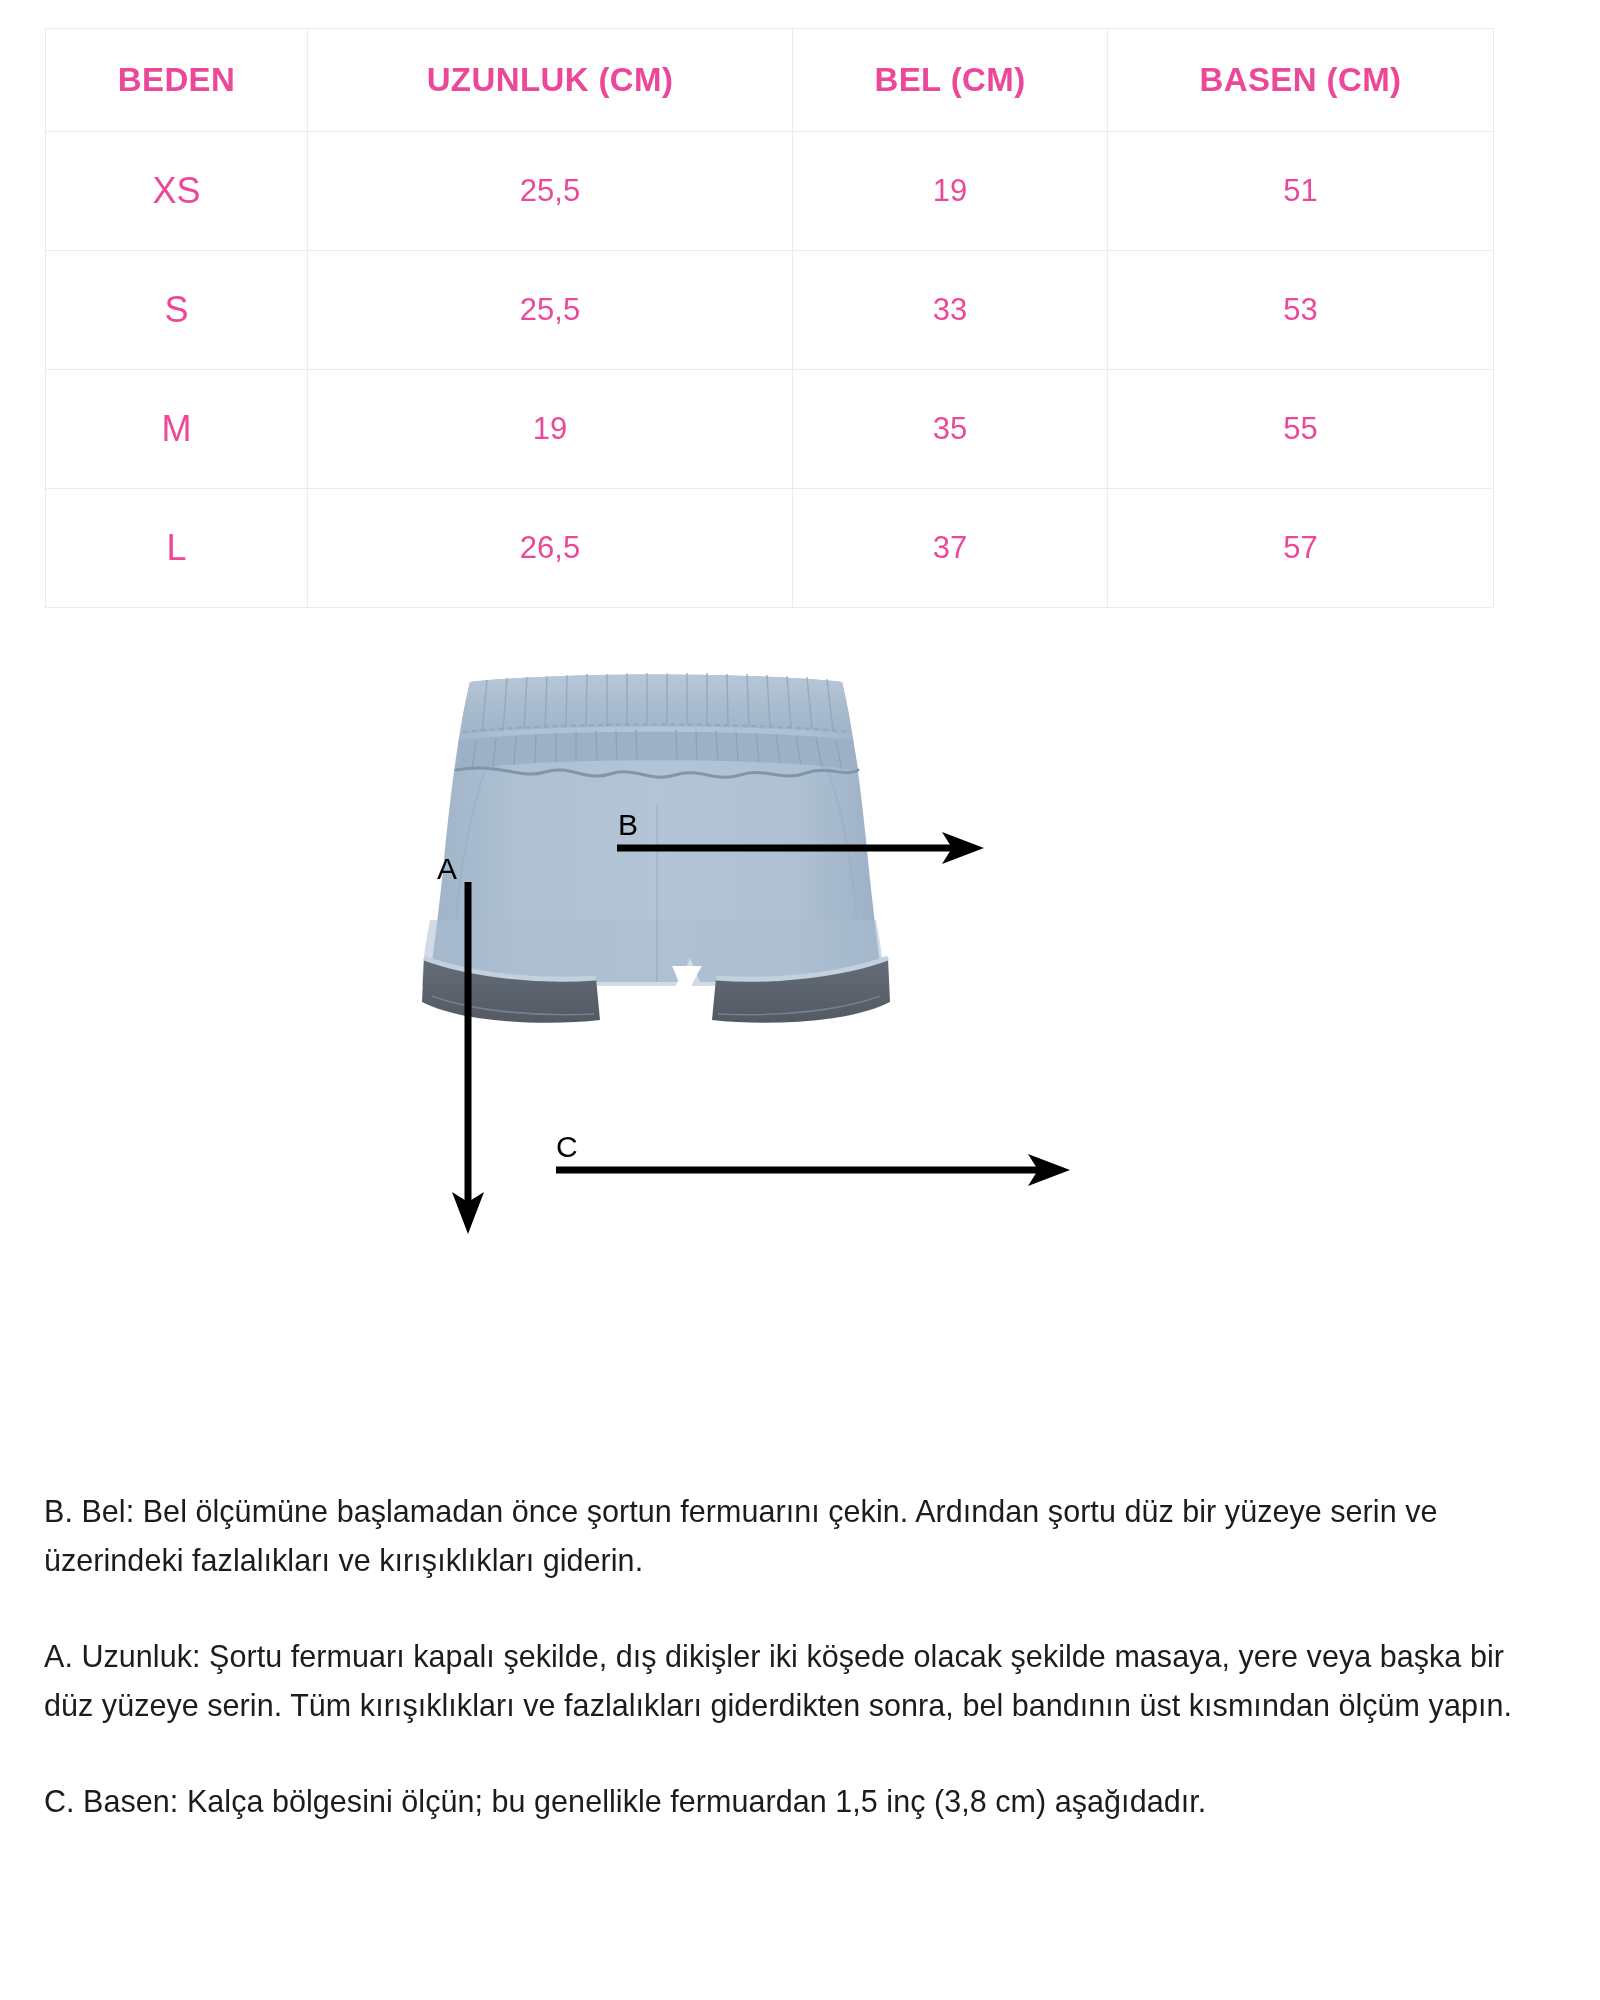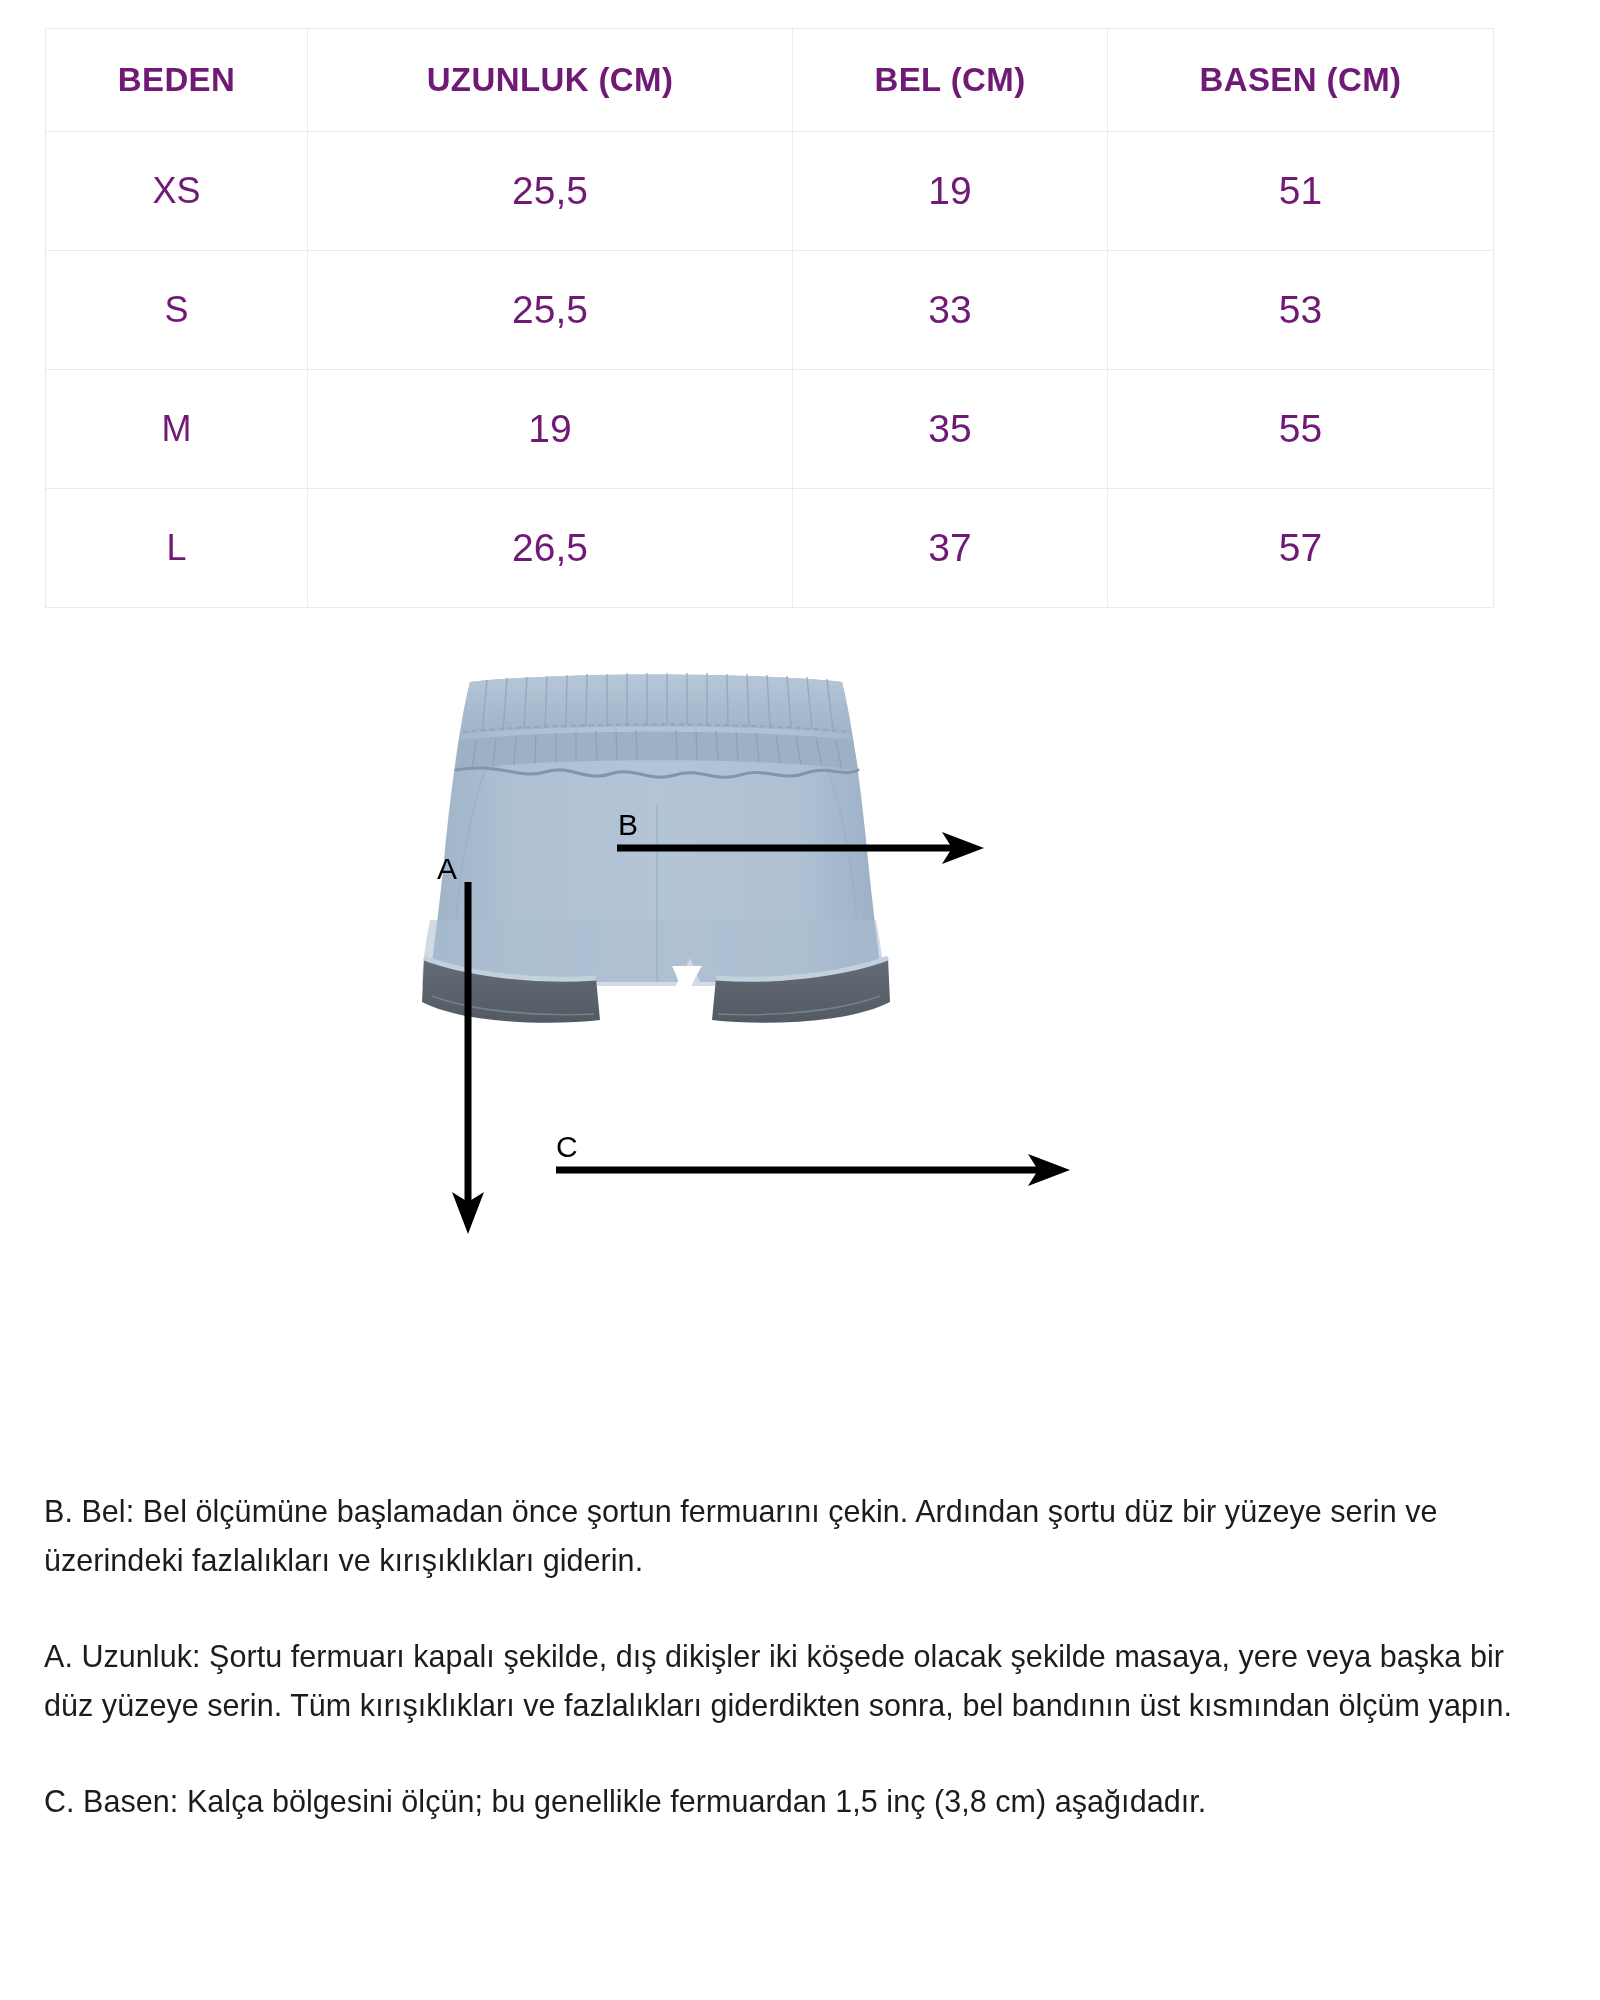--- a/index.html
+++ b/index.html
@@ -28,31 +28,31 @@
     width: 100%;
     border-collapse: collapse;
     table-layout: fixed;
     background: #ffffff;
   }
   table.size-table th,
   table.size-table td {
     border: 1px solid #e9ebee;
     text-align: center;
     vertical-align: middle;
-    color: #701a75;
+    color: #ec4899;
   }
   table.size-table th {
     height: 100px;
     font-size: 33px;
     font-weight: bold;
     letter-spacing: 0.4px;
   }
   table.size-table td {
     height: 116px;
-    font-size: 39px;
+    font-size: 31px;
     font-weight: normal;
   }
   table.size-table td.size-cell {
     font-weight: normal;
     font-size: 36px;
   }
   col.c-beden   { width: 262px; }
   col.c-uzunluk { width: 485px; }
   col.c-bel     { width: 315px; }
   col.c-basen   { width: 386px; }

